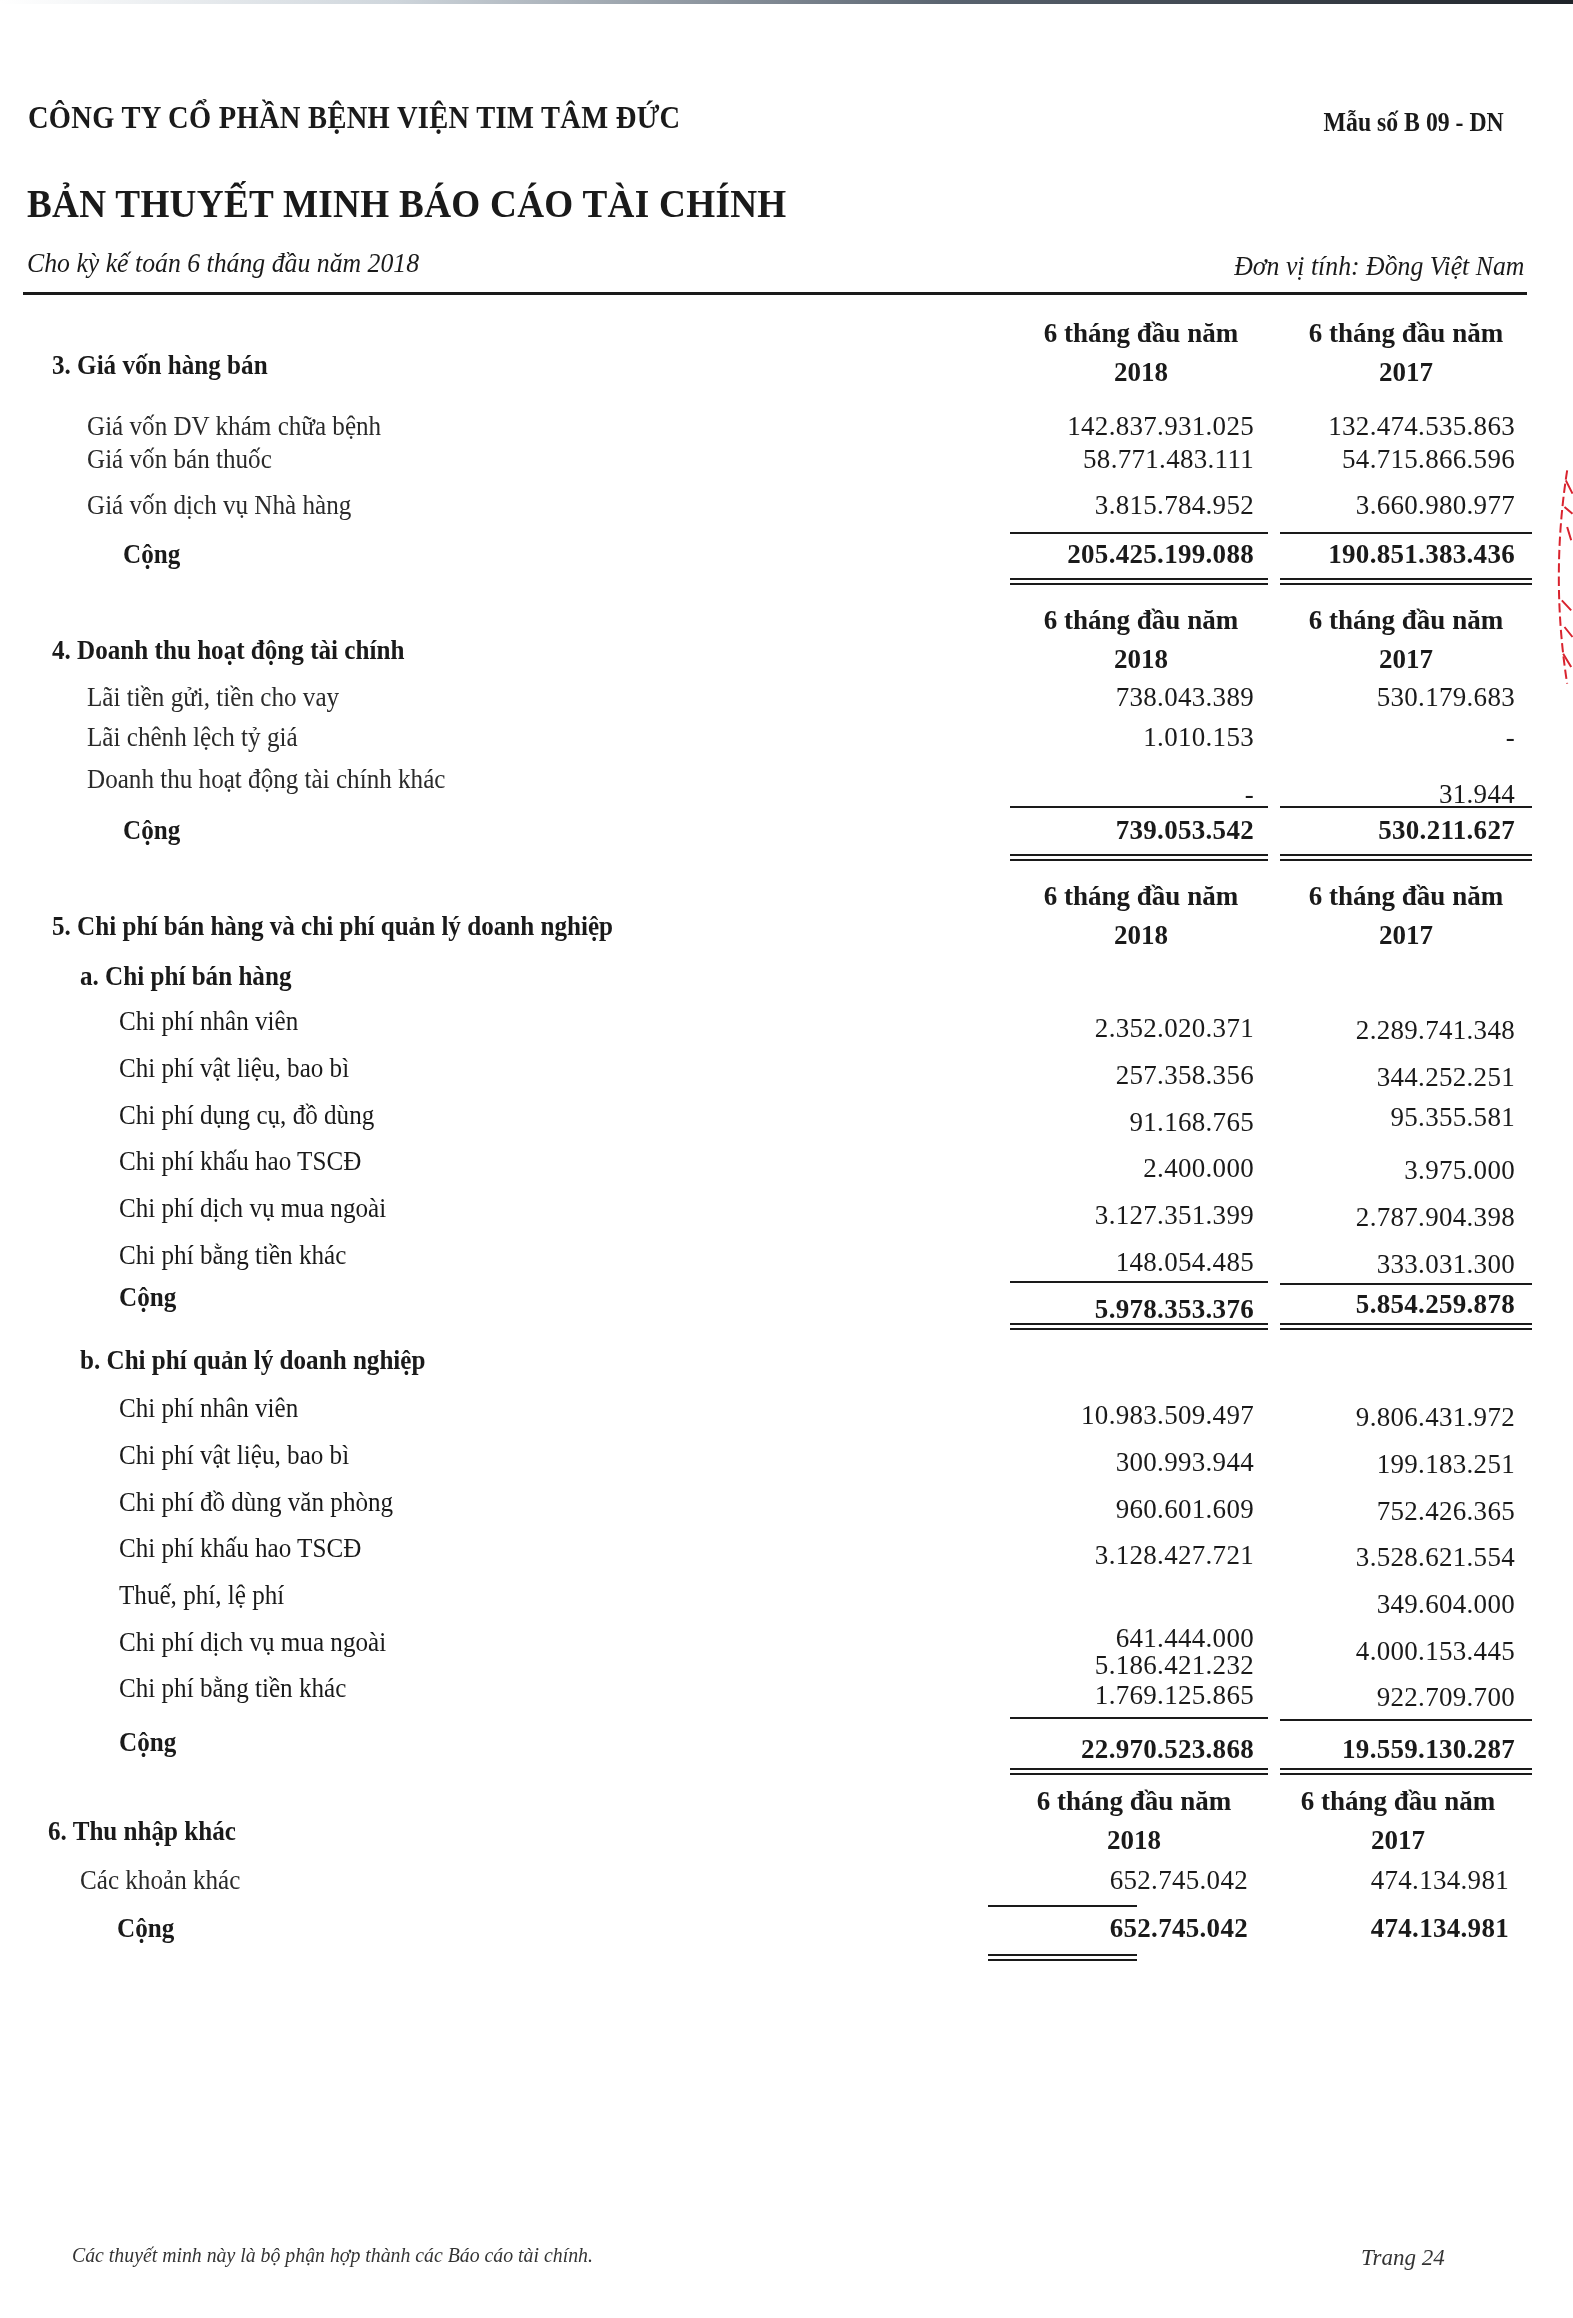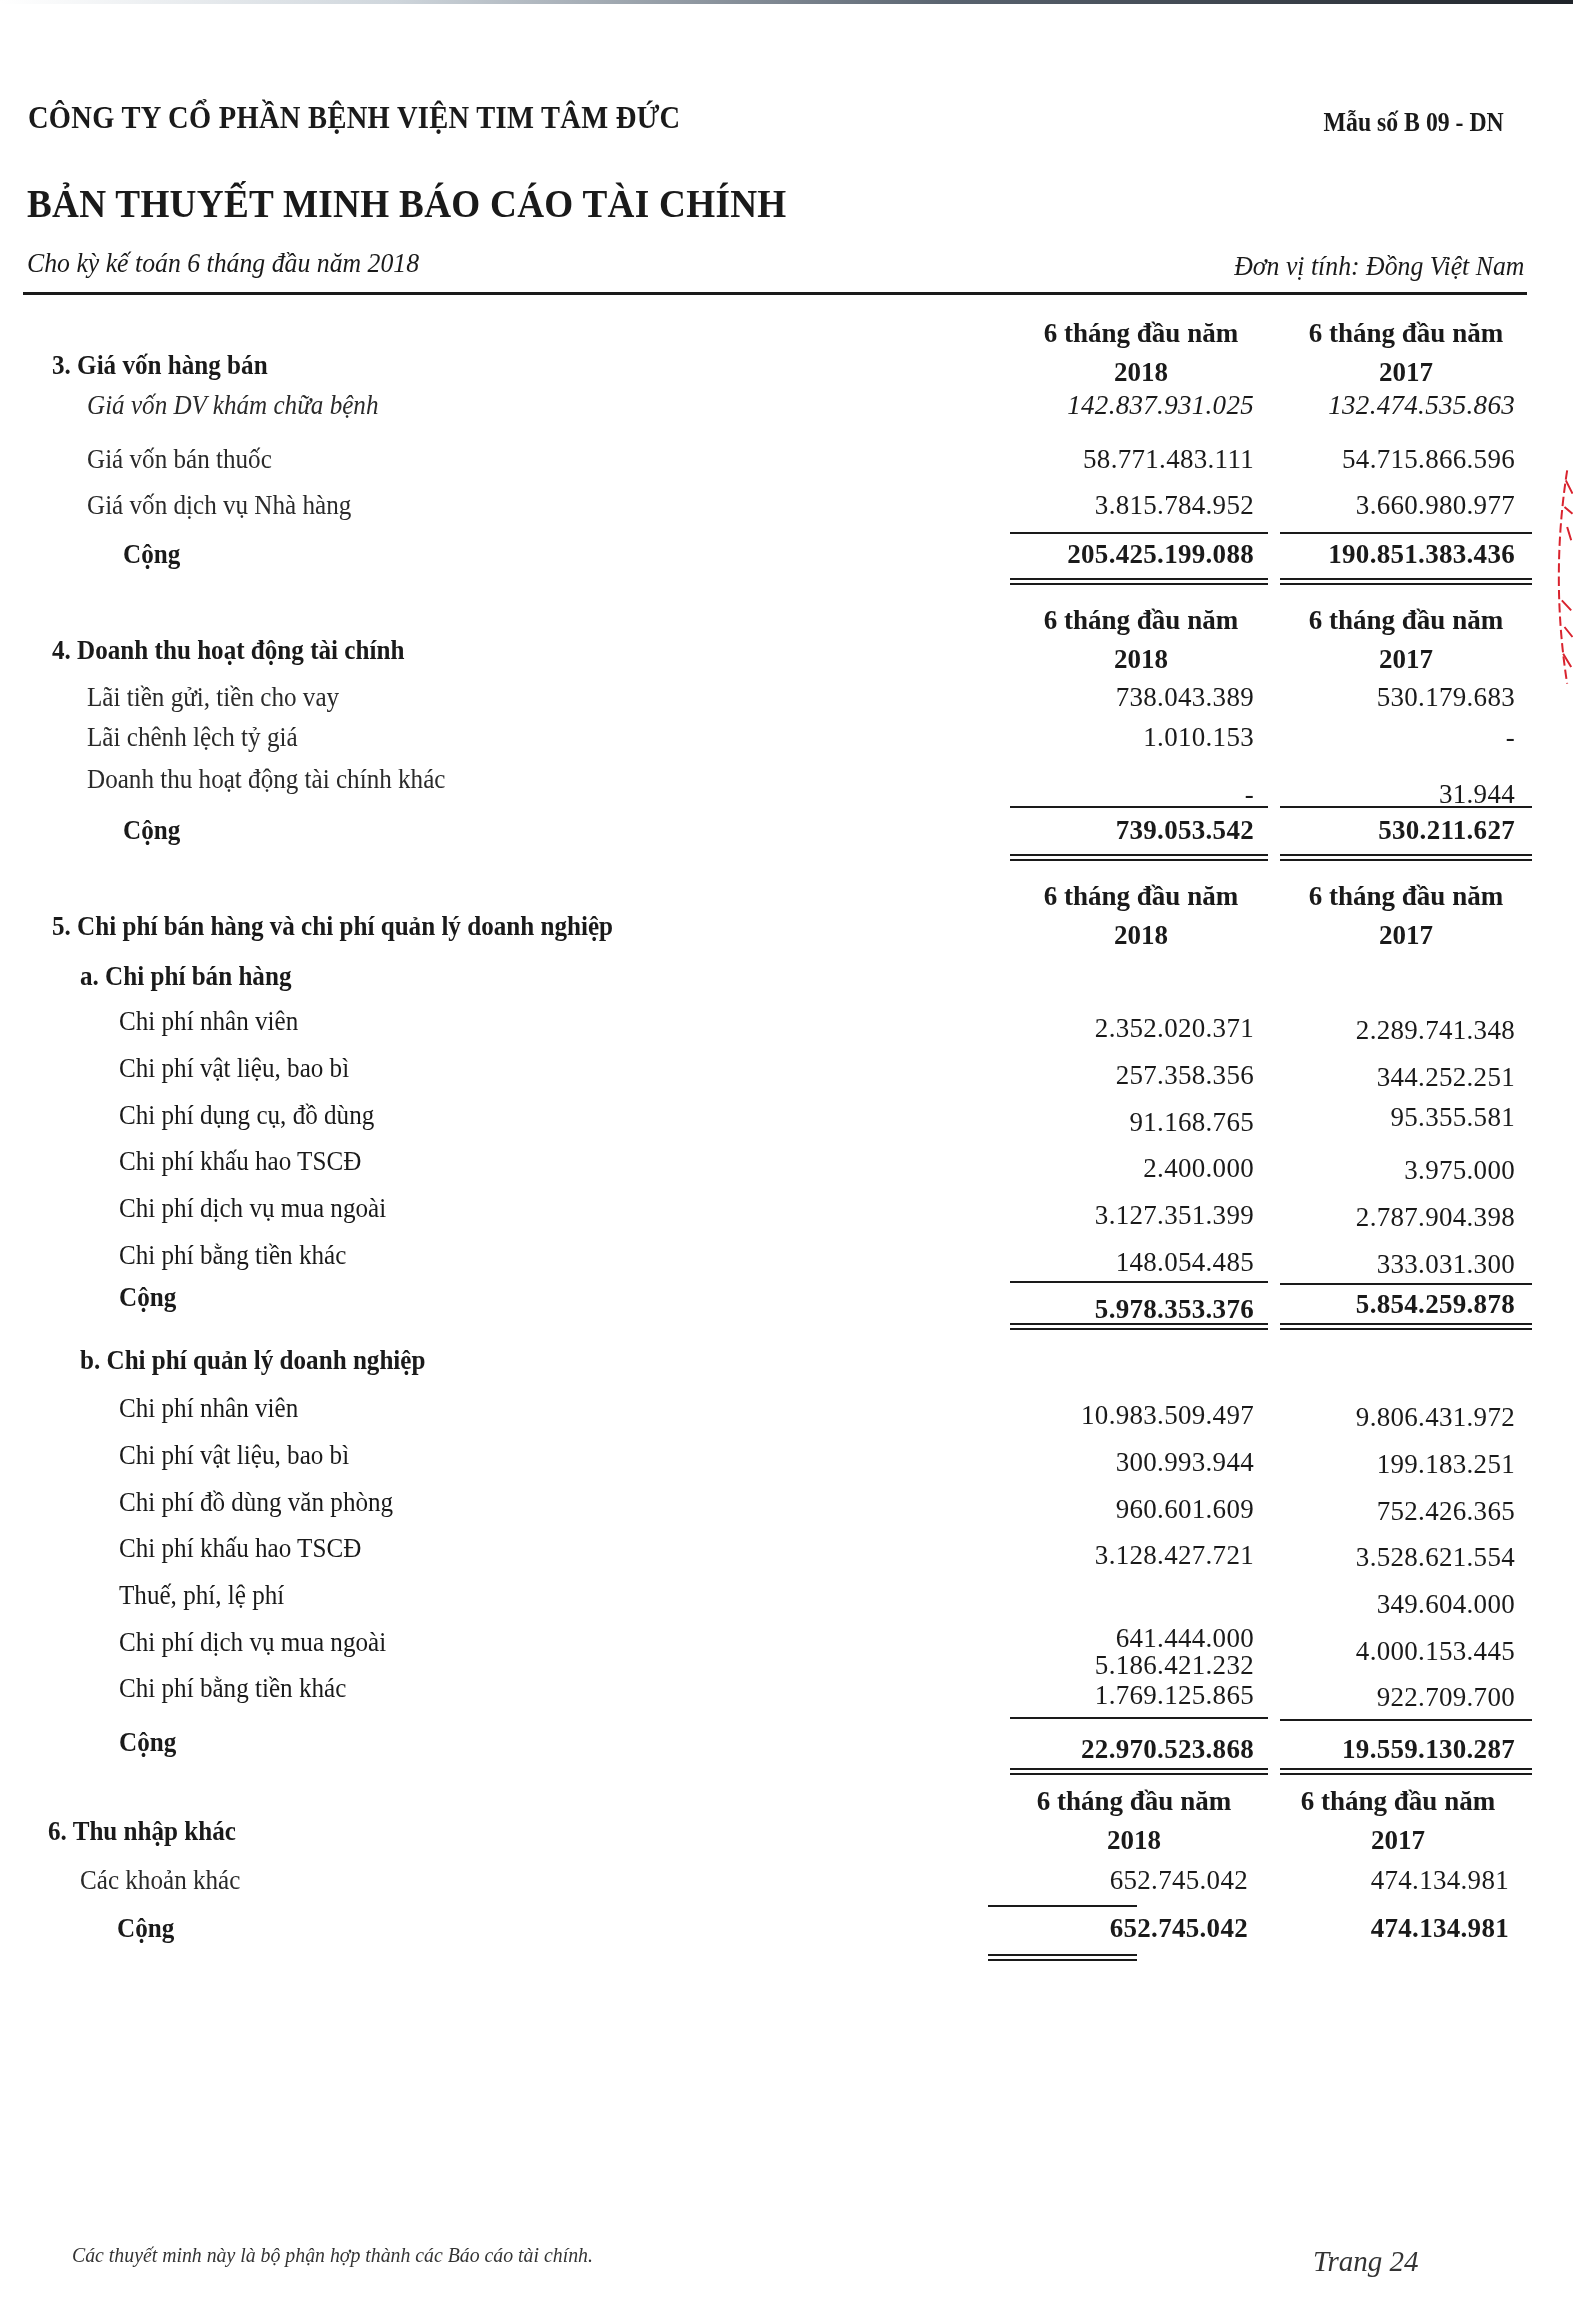--- a/index.html
+++ b/index.html
@@ -79,21 +79,21 @@
   .dline.c2 { left: 1280px; width: 252px; }
 
   .stamp {
     position: absolute; right: 0; top: 467px; width: 27px; height: 220px;
   }
   .footer-note {
     left: 72px; top: 2242px; font-size: 22px; font-style: italic; color: #333;
     white-space: nowrap; transform: scaleX(0.9); transform-origin: left top;
   }
   .footer-page {
-    left: 1313px; top: 2245px; font-size: 29px; font-style: italic; color: #333; white-space: nowrap;
+    left: 1361px; top: 2245px; font-size: 23px; font-style: italic; color: #333; white-space: nowrap;
   }
 </style>
 </head>
 <body>
 
 <div class="scan-edge"></div>
 
 <div class="abs company">CÔNG TY CỔ PHẦN BỆNH VIỆN TIM TÂM ĐỨC</div>
 <div class="abs form-code">Mẫu số B 09 - DN</div>
 <div class="abs doc-title">BẢN THUYẾT MINH BÁO CÁO TÀI CHÍNH</div>
@@ -106,21 +106,21 @@
     <div>6 tháng đầu năm</div>
     <div>2018</div>
   </div>
   <div class="colhead c2" style="top:314px;">
     <div>6 tháng đầu năm</div>
     <div>2017</div>
   </div>
   <div class="row" style="top:350px;">
     <span class="label section">3. Giá vốn hàng bán</span>
   </div>
-  <div class="row" style="top:390px;font-style:italic;">
+  <div class="row" style="top:411px;">
     <span class="label item">Giá vốn DV khám chữa bệnh</span>
     <span class="num c1">142.837.931.025</span>
     <span class="num c2">132.474.535.863</span>
   </div>
   <div class="row" style="top:444px;">
     <span class="label item">Giá vốn bán thuốc</span>
     <span class="num c1">58.771.483.111</span>
     <span class="num c2">54.715.866.596</span>
   </div>
   <div class="row" style="top:490px;">

